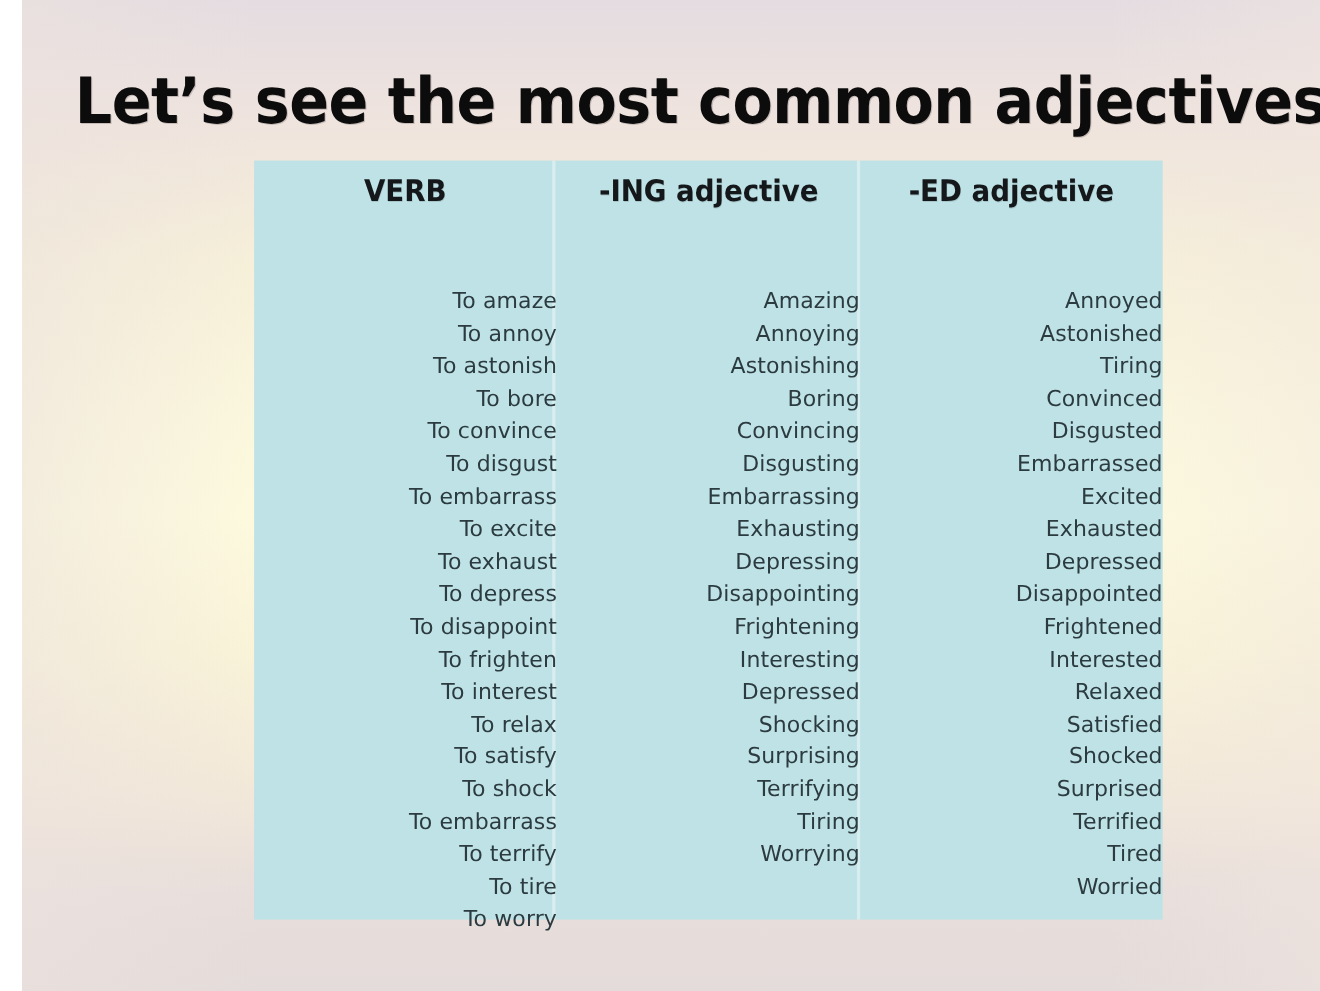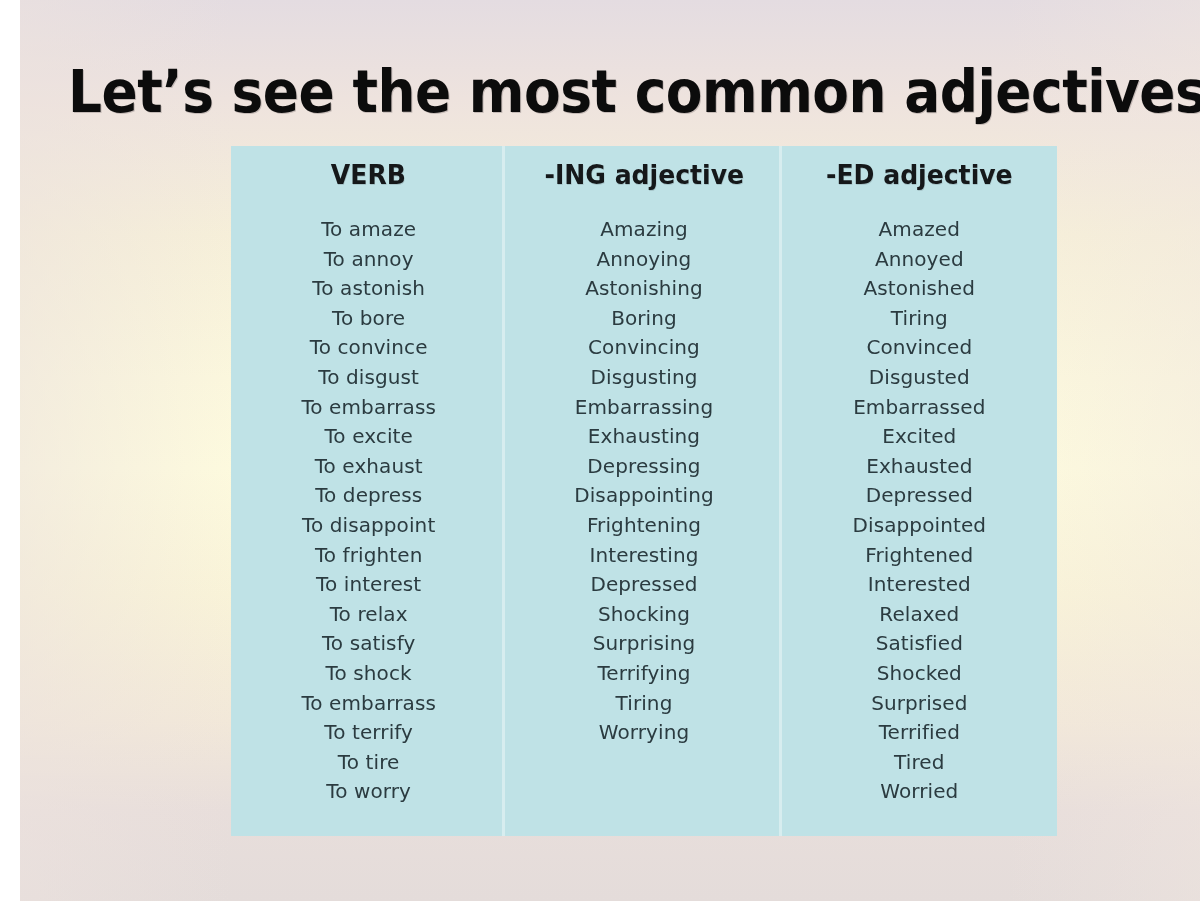--- a/index.html
+++ b/index.html
@@ -94,41 +94,42 @@
     height: 100%;
     z-index: 2;
   }
   .column {
     flex: 1 1 0;
     display: flex;
     flex-direction: column;
     align-items: center;
     box-sizing: border-box;
     padding-top: 13px;
+    gap: 44px;
   }
 
   .col-head {
     font-family: "DejaVu Sans", sans-serif;
     font-weight: 700;
     font-size: 27px;
     color: #15181a;
     letter-spacing: 0px;
     transform: scaleX(0.93);
     white-space: nowrap;
     text-shadow: 0.5px 0.5px 0 rgba(110,130,135,0.30);
     margin-bottom: 0;
   }
 
   .word-list {
     list-style: none;
     margin: 0;
     padding: 0;
     margin-top: 25px;
     width: 100%;
-    text-align: center;
+    text-align: right;
   }
   .word-list li {
     font-family: "DejaVu Sans", sans-serif;
     font-size: 20px;
     line-height: 29.6px;
     color: #2b3b40;
     white-space: nowrap;
     letter-spacing: 0.1px;
   }
 </style>
@@ -191,21 +192,20 @@
           <li>Surprising</li>
           <li>Terrifying</li>
           <li>Tiring</li>
           <li>Worrying</li>
         </ul>
       </div>
 
       <div class="column">
         <div class="col-head">-ED adjective</div>
         <ul class="word-list">
-          <li>Amazed</li>
           <li>Annoyed</li>
           <li>Astonished</li>
           <li>Tiring</li>
           <li>Convinced</li>
           <li>Disgusted</li>
           <li>Embarrassed</li>
           <li>Excited</li>
           <li>Exhausted</li>
           <li>Depressed</li>
           <li>Disappointed</li>

